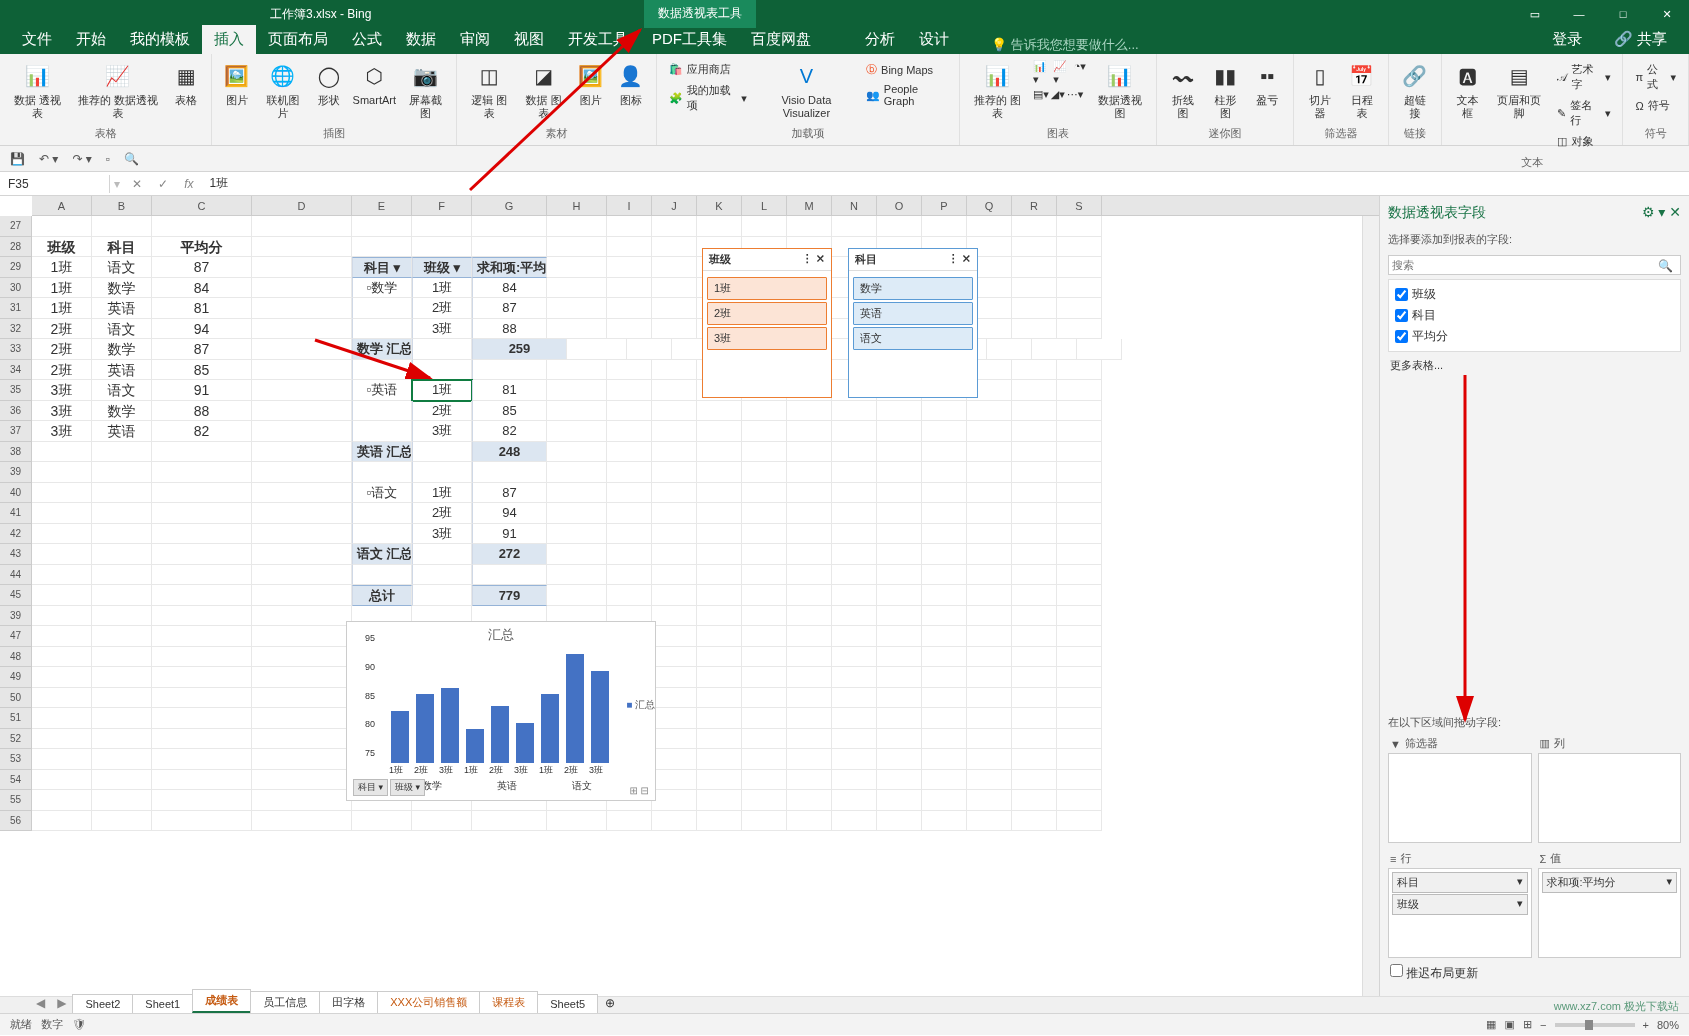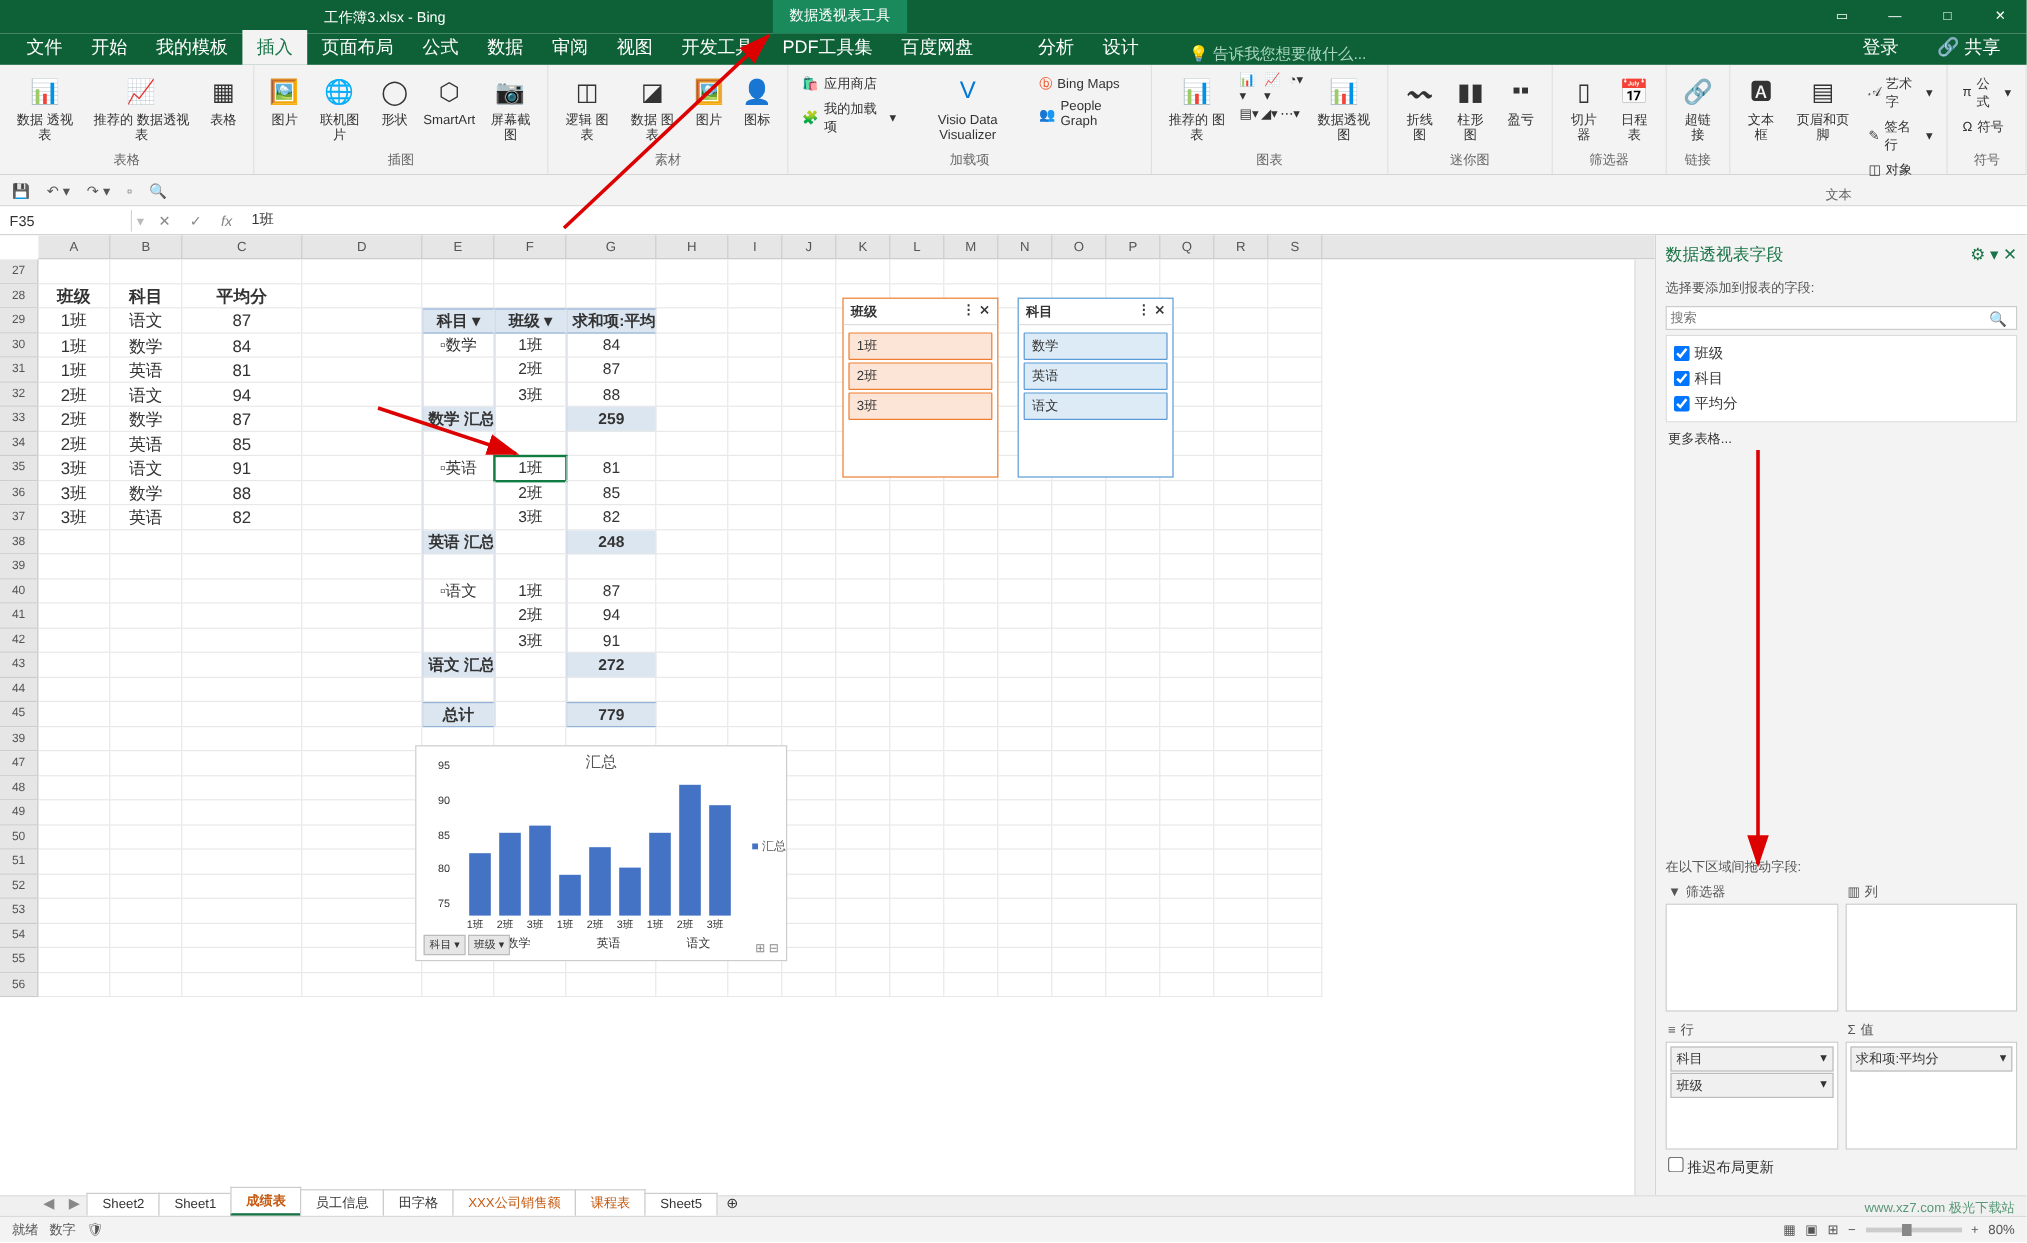--- a/index.html
+++ b/index.html
@@ -485,21 +485,21 @@
           <div class="cell" style="width: 45px;"></div>
         </div>
         <div class="row">
           <div class="rowhdr">33</div>
           <div class="cell" style="width: 60px; font-size: 14px;">2班</div>
           <div class="cell" style="width: 60px; font-size: 14px;">数学</div>
           <div class="cell" style="width: 100px; font-size: 14px;">87</div>
           <div class="cell" style="width: 100px;"></div>
           <div class="cell" style="width: 60px; background: rgb(220, 230, 241); font-weight: bold; border-left: 1px solid rgb(207, 216, 230);">数学 汇总</div>
           <div class="cell" style="width: 60px; border-left: 1px solid rgb(207, 216, 230);"></div>
-          <div class="cell" style="width: 75px; background: rgb(220, 230, 241); font-weight: bold; border-left: 1px solid rgb(207, 216, 230);">259</div>
+          <div class="cell" style="width: 95px; background: rgb(220, 230, 241); font-weight: bold; border-left: 1px solid rgb(207, 216, 230);">259</div>
           <div class="cell" style="width: 60px;"></div>
           <div class="cell" style="width: 45px;"></div>
           <div class="cell" style="width: 45px;"></div>
           <div class="cell" style="width: 45px;"></div>
           <div class="cell" style="width: 45px;"></div>
           <div class="cell" style="width: 45px;"></div>
           <div class="cell" style="width: 45px;"></div>
           <div class="cell" style="width: 45px;"></div>
           <div class="cell" style="width: 45px;"></div>
           <div class="cell" style="width: 45px;"></div>

